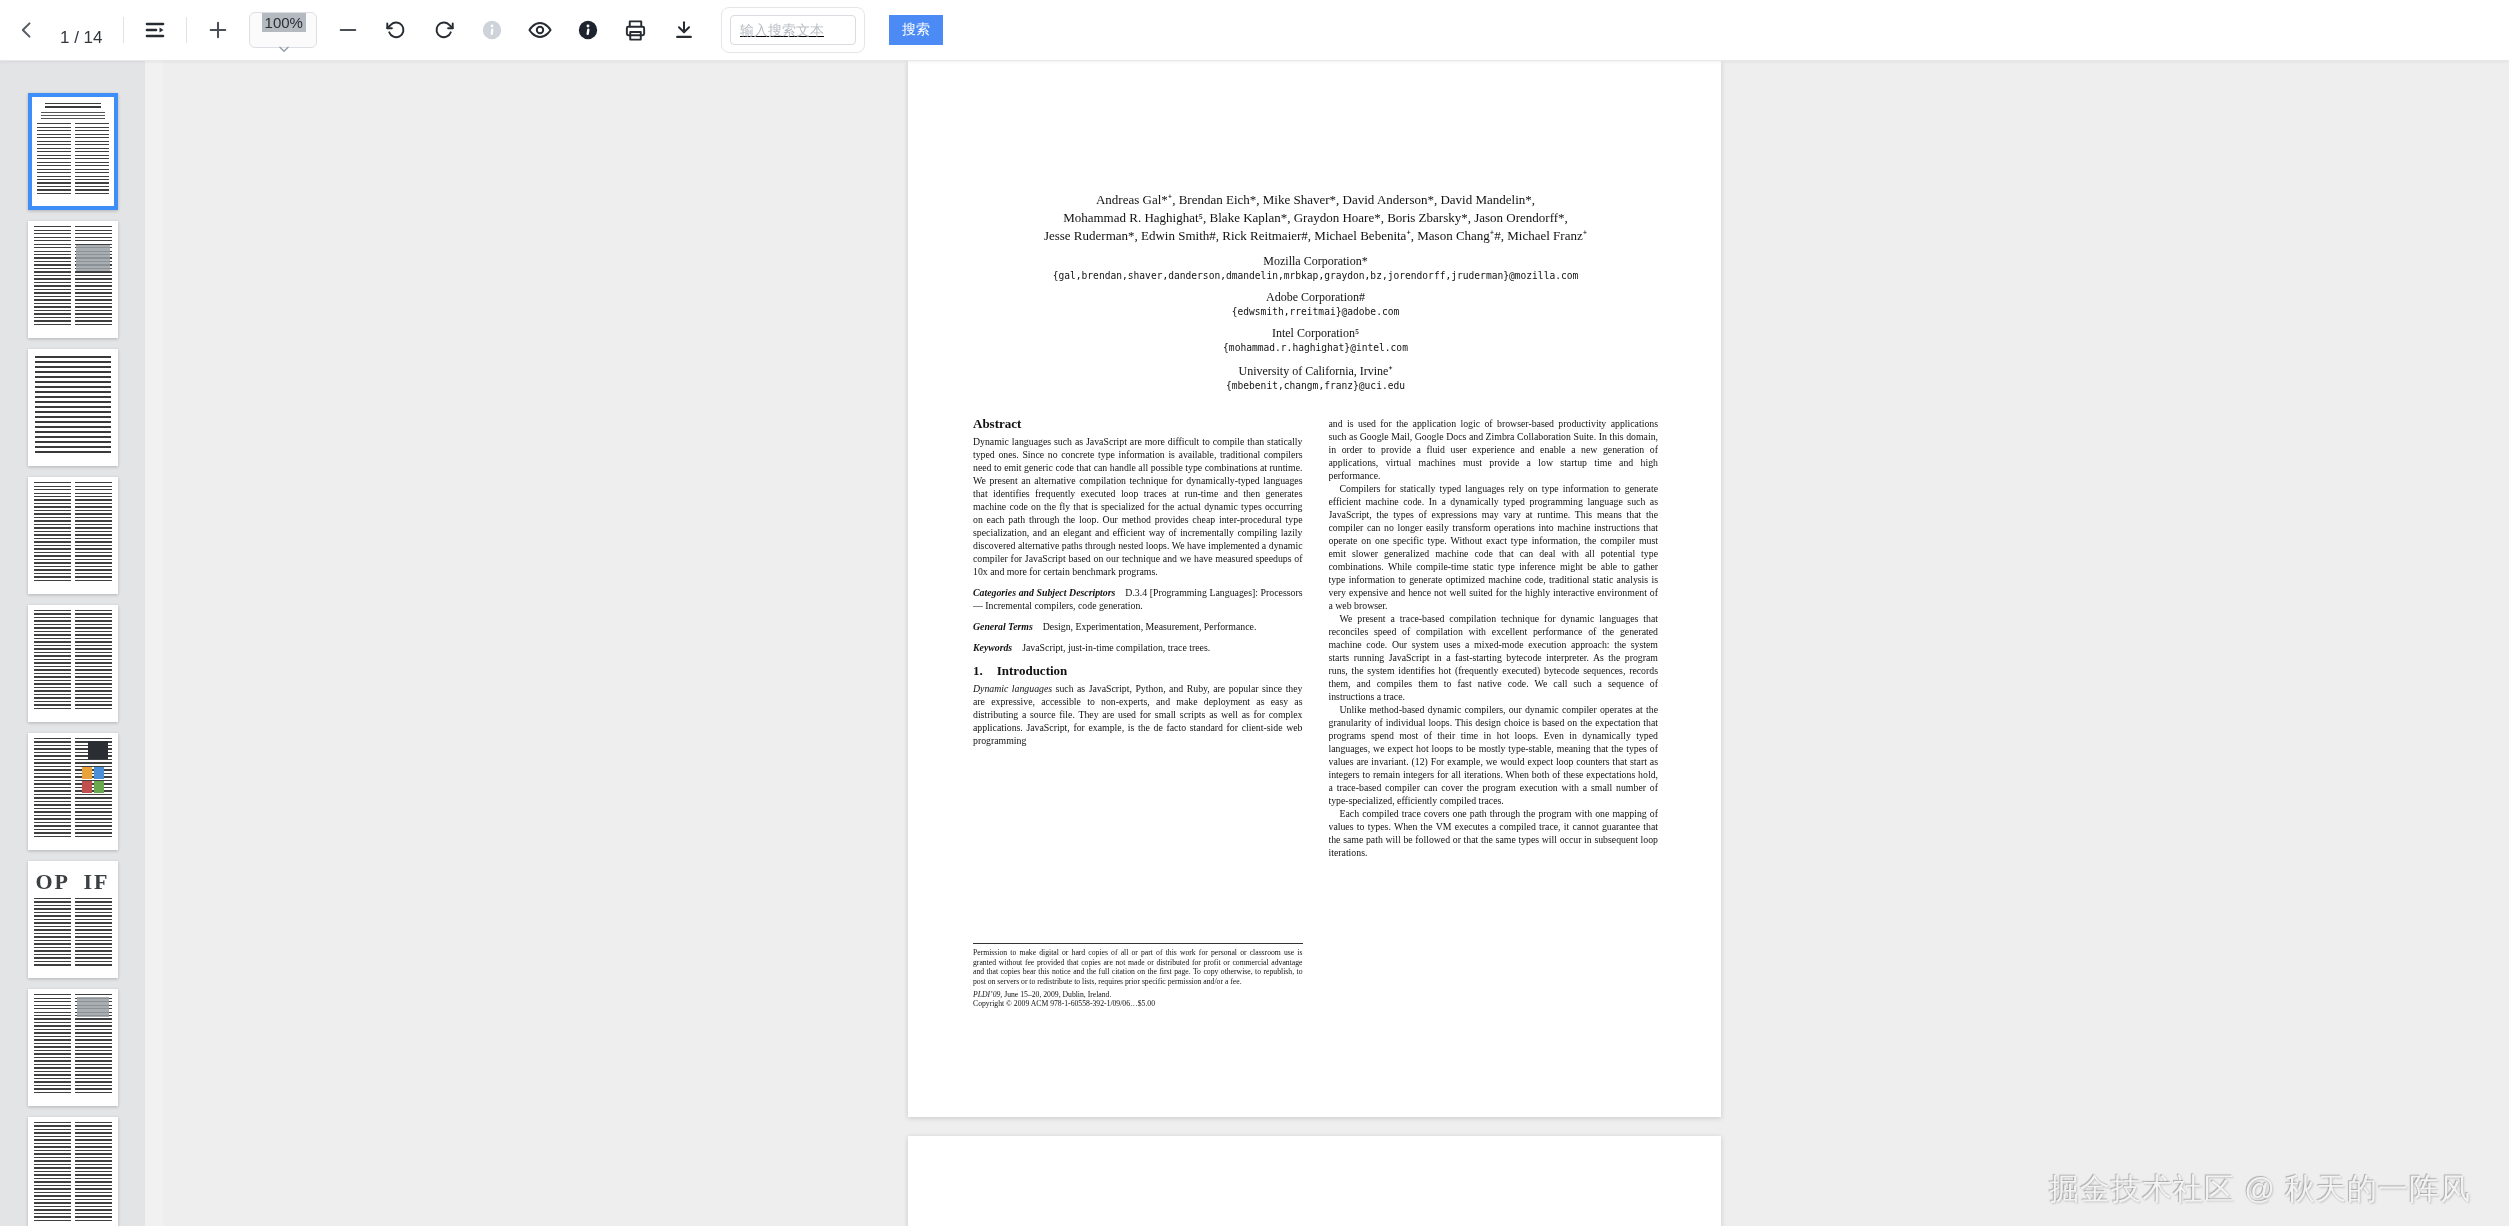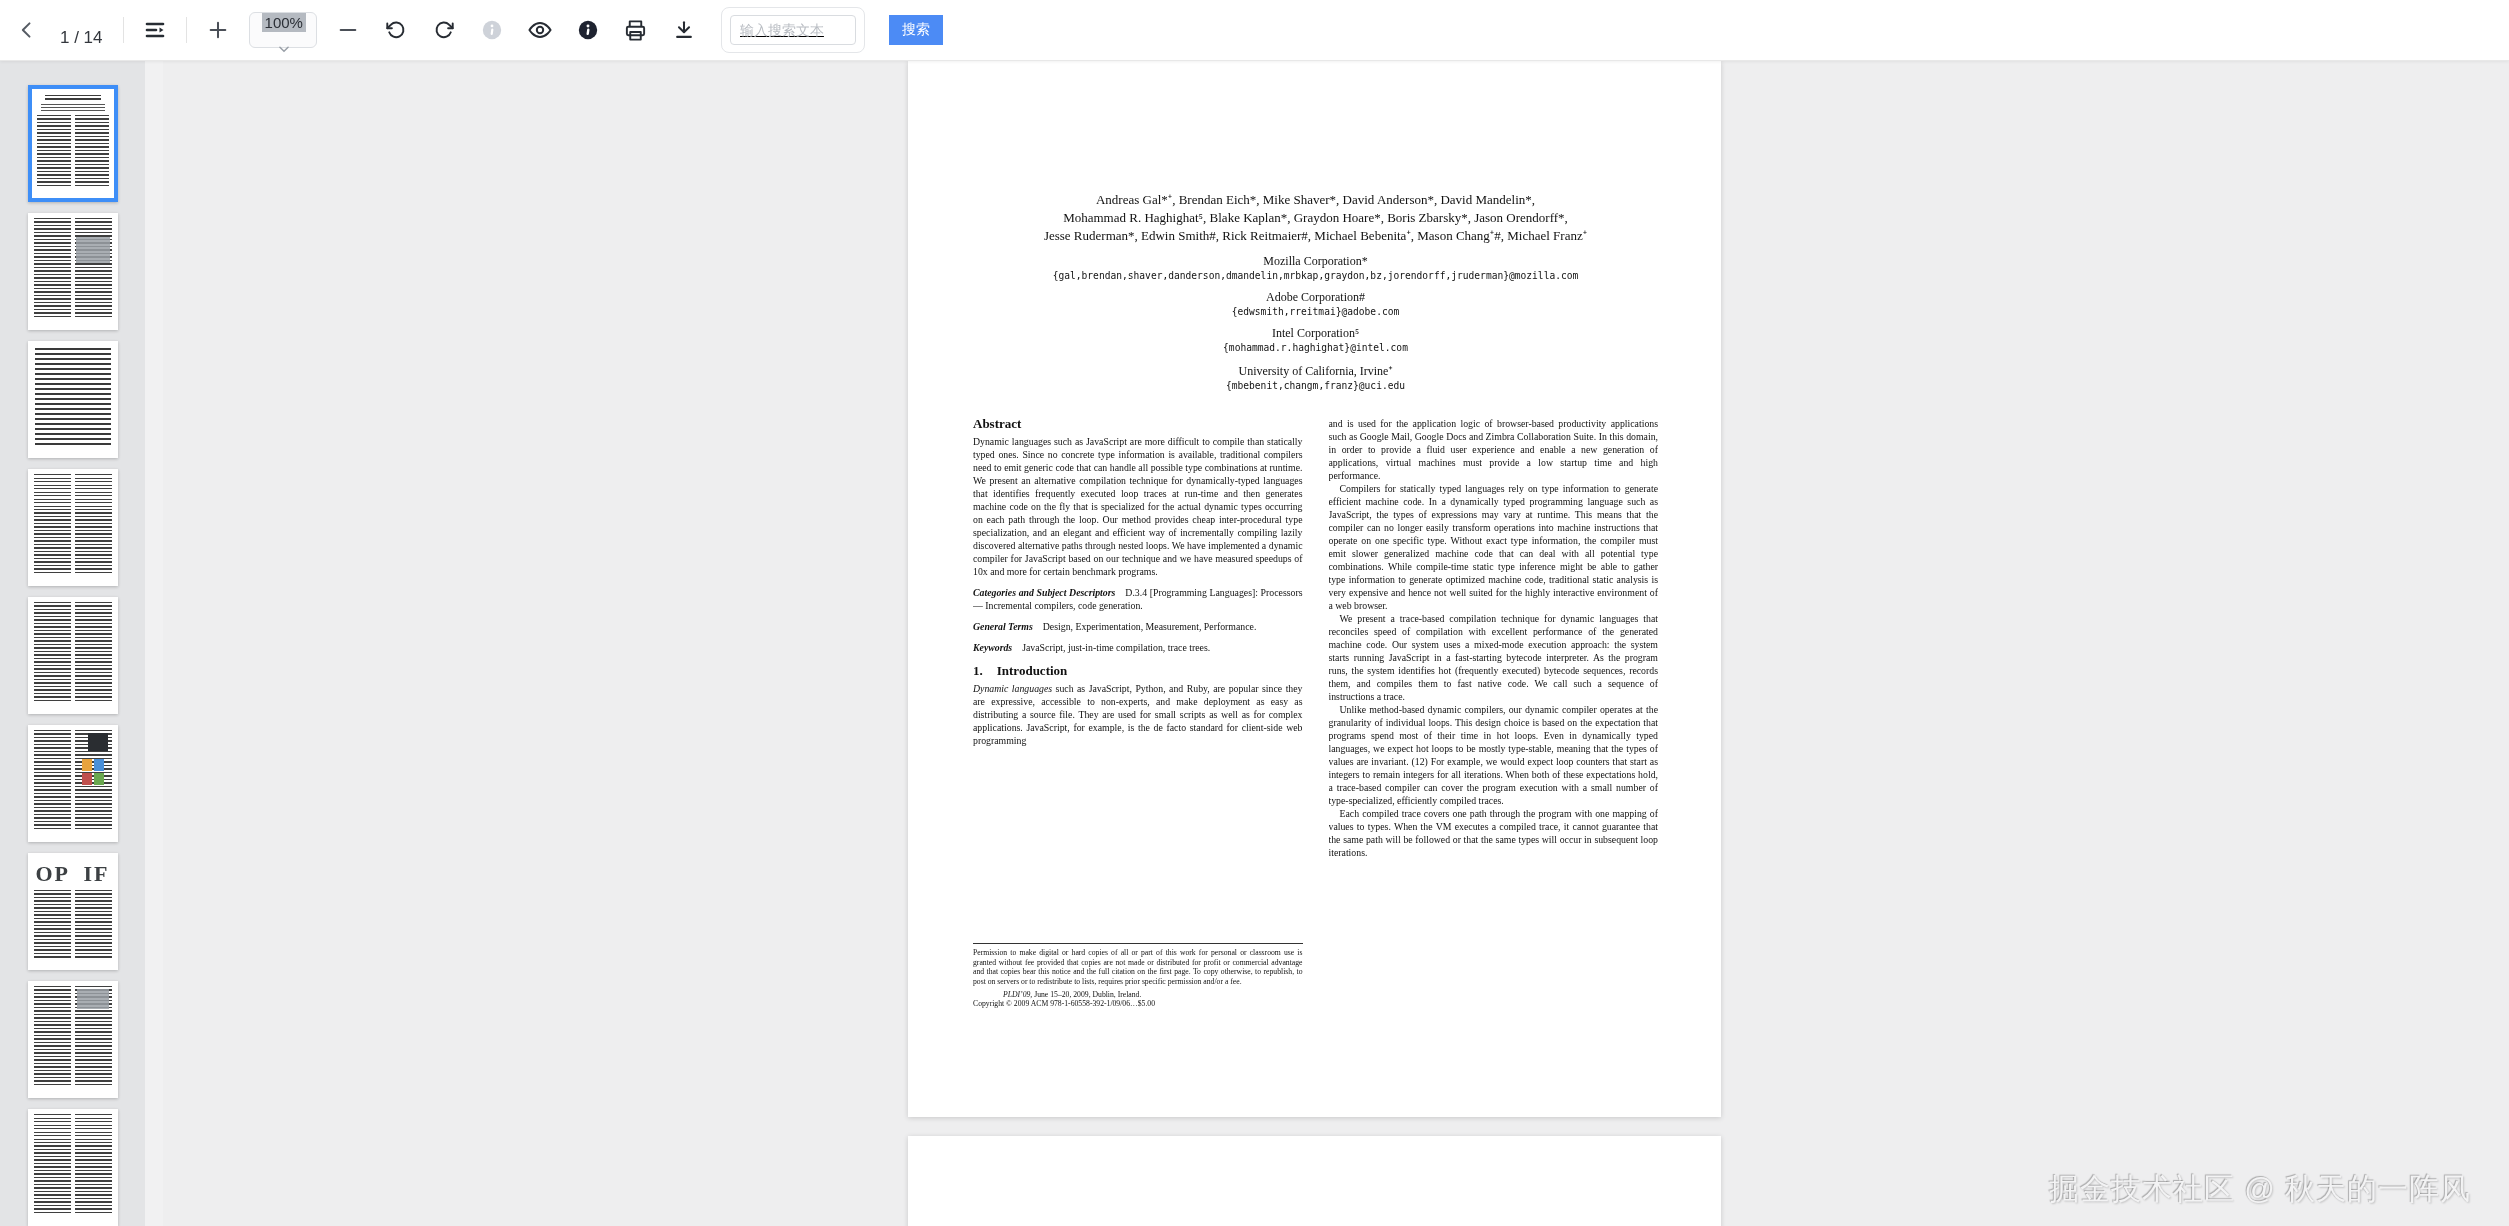--- a/index.html
+++ b/index.html
@@ -22,21 +22,21 @@
   .search-wrap { display:flex; align-items:center; height:46px; padding:0 8px;
                  border:1px solid #e4e6e9; border-radius:8px; background:#fff; margin-left:6px;text-decoration:underline; }
   .search-input { width:126px; height:30px; border:1px solid #d9dce0; border-radius:4px;
                   font-size:14px; padding:0 9px; color:#333; outline:none; }
   .search-input::placeholder { color:#b8bcc2; }
   .search-btn { height:30px; padding:0 13px; margin-left:10px; border:none; border-radius:0;
                 color:#fff; font-size:14px; cursor:pointer; }
 
   
   .content { display:flex; height:1165px; }
-  .sidebar { width:145px; background:#e3e4e6; padding-top:24px; overflow:hidden;
+  .sidebar { width:145px; background:#e3e4e6; padding-top:32px; overflow:hidden;
              display:flex; flex-direction:column; align-items:center; gap:11px; flex:none; }
   .sidebar-track { width:18px; background:#f1f1f2; flex:none; }
   .viewer { flex:1; position:relative; background:#eeeeef; overflow:hidden; }
 
   
   .thumb { width:90px; height:117px; background:#fff; flex:none; padding:5px 6px;
            box-shadow:0 1px 3px rgba(0,0,0,.22); cursor:pointer; position:relative; }
   .thumb.selected { border:4px solid #3e8ef7; padding:4px 5px; }
   .t-title { height:6px; margin:2px 8px 3px; background:repeating-linear-gradient(#3c3c3c 0 1.4px, transparent 1.4px 3.4px); }
   .t-auth  { height:7px; margin:0 4px 4px;  background:repeating-linear-gradient(#555 0 1.2px, transparent 1.2px 3.2px); }
@@ -71,21 +71,21 @@
   .p-col-left { display:flex; flex-direction:column; }
   .sec-head { font-size:13px; font-weight:bold; margin:0 0 5px; text-align:left; }
   .sec-head.num { margin-top:10px; }
   .sec-head .sp { display:inline-block; width:14px; }
   .runin { margin-top:8px; }
   .runin b { font-style:italic; }
   .runin .gap { display:inline-block; width:10px; }
   .lead-italic { font-style:italic; }
   .footnote { margin-top:auto; border-top:0.8px solid #333; padding-top:4px;
               font-size:7.7px; line-height:9.6px; text-align:justify; }
-  .footnote .conf { margin-top:3px;margin-left:30px; }
+  .footnote .conf { margin-top:3px; }
   .footnote .conf i { font-style:italic; }
 
   
   .watermark { position:absolute; right:38px; bottom:16px; font-size:30px; letter-spacing:1px;
                color:#f3f3f4; text-shadow:-1px -1px 1px rgba(0,0,0,.28), 1px 1px 2px rgba(0,0,0,.18);
                white-space:nowrap; pointer-events:none; }
 </style>
 </head>
 <body>
 

